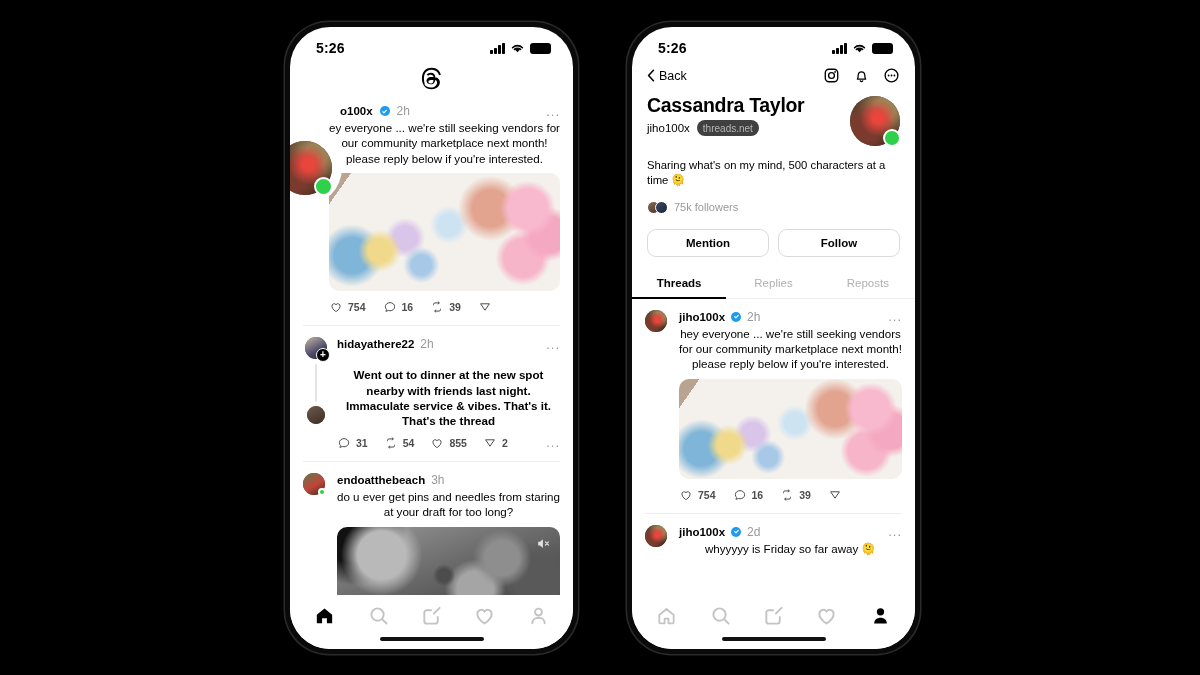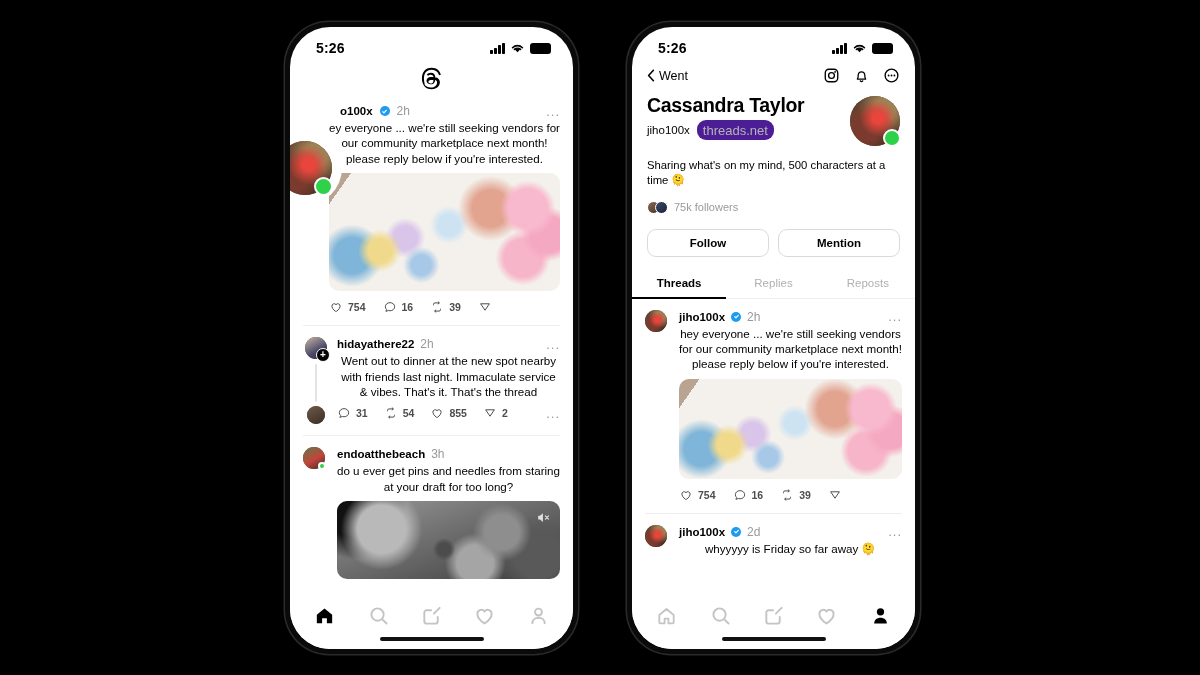--- a/index.html
+++ b/index.html
@@ -144,21 +144,21 @@
   }
   .back { display: flex; align-items: center; gap: 4px; font-size: 12.5px; color: #000; }
   .back svg { width: 8px; height: 13px; stroke: #000; stroke-width: 2; fill: none; }
   .topicons { display: flex; align-items: center; gap: 13px; }
   .topicons svg { width: 17px; height: 17px; }
   .profile-head { padding: 0 15px; }
   .pname { font-size: 19.5px; font-weight: 700; color: #000; letter-spacing: -.3px; }
   .handle-row { display: flex; align-items: center; gap: 7px; margin-top: 3px; }
   .handle { font-size: 11.5px; color: #000; }
   .chip {
-    font-size: 13px; color: #b5b5b5; background: #4c1d95;
+    font-size: 10px; color: #b5b5b5; background: #404040;
     padding: 2.5px 6px; border-radius: 9px;
   }
   .bio { font-size: 11.3px; color: #000; line-height: 1.35; margin-top: 12px; }
   .followers { display: flex; align-items: center; gap: 6px; margin-top: 12px; }
   .mini-avs { display: flex; }
   .mini-avs i {
     width: 13px; height: 13px; border-radius: 50%; display: block;
     border: 1.4px solid #fff;
   }
   .mini-avs i:nth-child(1){ background: linear-gradient(140deg,#8a6a52,#4a3226); }
@@ -282,21 +282,21 @@
                   <div class="img" style="background:linear-gradient(150deg,#6e5a4a,#3a2d24);"></div>
                 </div>
               </div>
               <div style="flex:1;min-width:0;">
                 <div class="row" style="align-items:center;gap:6px;">
                   <span class="uname">hidayathere22</span>
                   <span class="time">2h</span>
                   <span style="flex:1"></span>
                   <span class="dots">...</span>
                 </div>
-                <div class="ptext" style="margin-top:2px;">Went out to dinner at the new spot nearby with friends last night. Immaculate service &amp; vibes. That's it. That's the thread</div>
+                <div class="ptext" style="margin-top:16px;font-weight:bold;">Went out to dinner at the new spot nearby with friends last night. Immaculate service &amp; vibes. That's it. That's the thread</div>
                 <div class="actions" style="margin-top:7px;gap:16px;">
                   <div class="act">
                     <svg viewBox="0 0 24 24">
                         <path d="M20 11.5c0 4-3.6 7-8 7-1 0-2-.2-2.9-.5L5 19.5l1.2-3.2A6.7 6.7 0 0 1 4 11.5c0-3.9 3.6-7 8-7s8 3.1 8 7z"></path>
                       </svg>
                     <span>31</span>
                   </div>
                   <div class="act">
                     <svg viewBox="0 0 24 24">
                         <path d="M6 9V7.5A2.5 2.5 0 0 1 8.5 5H16M16 5l-2.5-2.3M16 5l-2.5 2.3"></path>
@@ -406,21 +406,21 @@
         </div>
       </div>
 
       <div class="feed">
 
         <div class="topbar">
           <div class="back">
             <svg viewBox="0 0 10 16">
                 <path d="M8 1.5 2 8l6 6.5" stroke-linecap="round" stroke-linejoin="round"></path>
               </svg>
-            <span>Went</span>
+            <span>Back</span>
           </div>
           <div class="topicons">
             <svg viewBox="0 0 24 24">
               <rect x="3.2" y="3.2" width="17.6" height="17.6" rx="5.2" stroke="#000" stroke-width="1.9" fill="none"></rect>
               <circle cx="12" cy="12" r="4.1" stroke="#000" stroke-width="1.9" fill="none"></circle>
               <circle cx="17.1" cy="6.9" r="1.25" fill="#000"></circle>
             </svg>
             <svg viewBox="0 0 24 24">
               <path d="M6.2 17.2c0-1 .6-1.3.9-2.6.2-.9.1-1.9.2-3 .2-2.6 1.9-4.6 4.7-4.6s4.5 2 4.7 4.6c.1 1.1 0 2.1.2 3 .3 1.3.9 1.6.9 2.6z" stroke="#000" stroke-width="1.8" fill="none" stroke-linejoin="round"></path>
               <path d="M10.3 19.6a2 2 0 0 0 3.4 0" stroke="#000" stroke-width="1.8" fill="none" stroke-linecap="round"></path>
@@ -452,22 +452,22 @@
           <div class="followers">
             <span class="mini-avs">
                 <i></i>
                 <i></i>
               </span>
             <span>75k followers</span>
           </div>
         </div>
 
         <div class="btns">
+          <div class="btn">Mention</div>
           <div class="btn">Follow</div>
-          <div class="btn">Mention</div>
         </div>
 
         <div class="tabs">
           <div class="tab active">Threads</div>
           <div class="tab">Replies</div>
           <div class="tab">Reposts</div>
         </div>
 
         <div class="feed-body">
 

